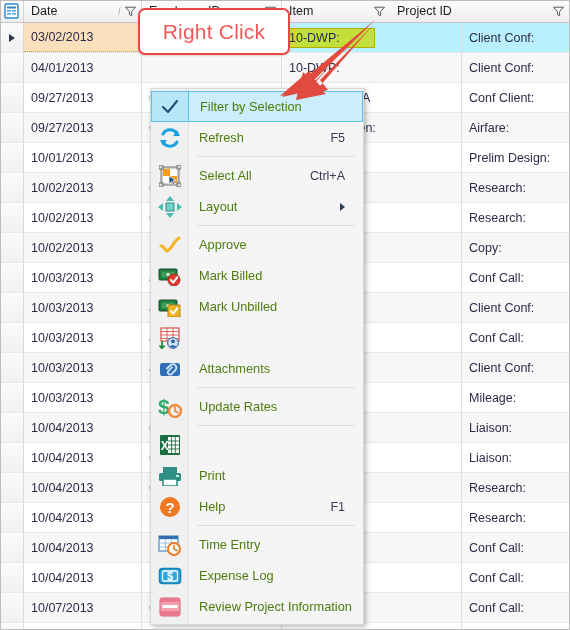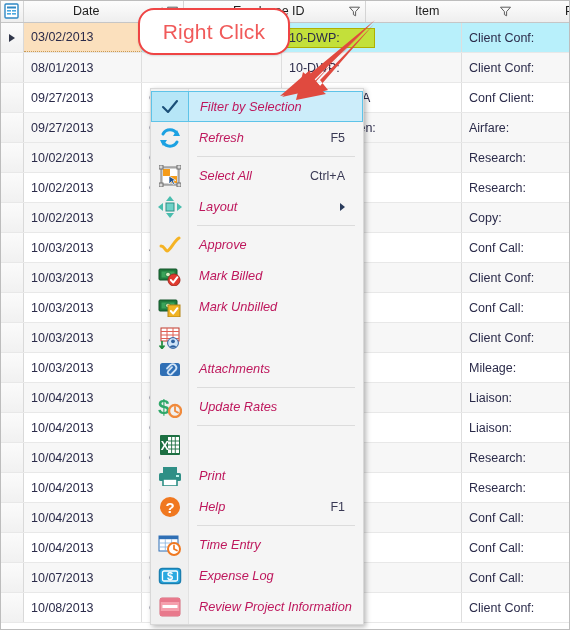--- a/index.html
+++ b/index.html
@@ -22,21 +22,20 @@
   
   .grid-header {
     position: absolute;
     top: 0; left: 0;
     width: 570px;
     height: 23px;
     display: flex;
     background: linear-gradient(to bottom, #fdfdfd 0%, #f6f6f6 50%, #eeeeee 100%);
     border-bottom: 1px solid #c6c6c6;
     z-index: 5;
-    gap: 42px;
   }
   .hdr-corner {
     width: 24px;
     flex: 0 0 24px;
     border-right: 1px solid #d4d4d4;
     display: flex;
     align-items: center;
     justify-content: center;
   }
   .hdr-cell {
@@ -152,25 +151,24 @@
     position: absolute;
     left: 0; top: 0;
     width: 38px; height: 31px;
     display: flex;
     align-items: center;
     justify-content: center;
     z-index: 3;
   }
   .mi .mi-label {
     font-size: 12.8px;
-    color: #be185d;
+    color: #4d7c0f;
     padding-left: 10px;
     flex: 1 1 auto;
     white-space: nowrap;
-    font-style: italic;
   }
   .mi .mi-accel {
     font-size: 12.5px;
     color: #3a3a55;
     padding-right: 18px;
     white-space: nowrap;
   }
   .mi .mi-arrow {
     padding-right: 12px;
     width: 0; height: 0;
@@ -199,21 +197,21 @@
     z-index: 2;
   }
 
   
   .callout {
     position: absolute;
     left: 138px; top: 8px;
     width: 152px; height: 47px;
     background: #ffffff;
     border: 2.5px solid #ef4444;
-    border-radius: 16px;
+    border-radius: 7px;
     display: flex;
     align-items: center;
     justify-content: center;
     z-index: 60;
     box-shadow: 0 1px 2px rgba(0,0,0,0.12);
   }
   .callout span {
     color: #f05a5a;
     font-size: 21px;
     font-weight: 400;
@@ -301,38 +299,45 @@
         </div>
         <div class="cell cell-date">03/02/2013</div>
         <div class="cell cell-emp"></div>
         <div class="cell cell-proj">
           <span class="hl-proj">10-DWP:</span>
         </div>
         <div class="cell cell-item">Client Conf:</div>
       </div>
       <div class="row alt">
         <div class="rowhdr"></div>
-        <div class="cell cell-date">08/01/2013</div>
+        <div class="cell cell-date">04/01/2013</div>
         <div class="cell cell-emp"></div>
         <div class="cell cell-proj">10-DWP:</div>
         <div class="cell cell-item">Client Conf:</div>
       </div>
       <div class="row">
         <div class="rowhdr"></div>
         <div class="cell cell-date">09/27/2013</div>
         <div class="cell cell-emp">CJ</div>
         <div class="cell cell-proj">10-MAIN:3-CA</div>
         <div class="cell cell-item">Conf Client:</div>
       </div>
       <div class="row alt">
         <div class="rowhdr"></div>
         <div class="cell cell-date">09/27/2013</div>
         <div class="cell cell-emp">CJ</div>
         <div class="cell cell-proj">10-HUD Aspen:</div>
         <div class="cell cell-item">Airfare:</div>
+      </div>
+      <div class="row">
+        <div class="rowhdr"></div>
+        <div class="cell cell-date">10/01/2013</div>
+        <div class="cell cell-emp">F</div>
+        <div class="cell cell-proj">en:</div>
+        <div class="cell cell-item">Prelim Design:</div>
       </div>
       <div class="row alt">
         <div class="rowhdr"></div>
         <div class="cell cell-date">10/02/2013</div>
         <div class="cell cell-emp">C</div>
         <div class="cell cell-proj">en:</div>
         <div class="cell cell-item">Research:</div>
       </div>
       <div class="row">
         <div class="rowhdr"></div>

